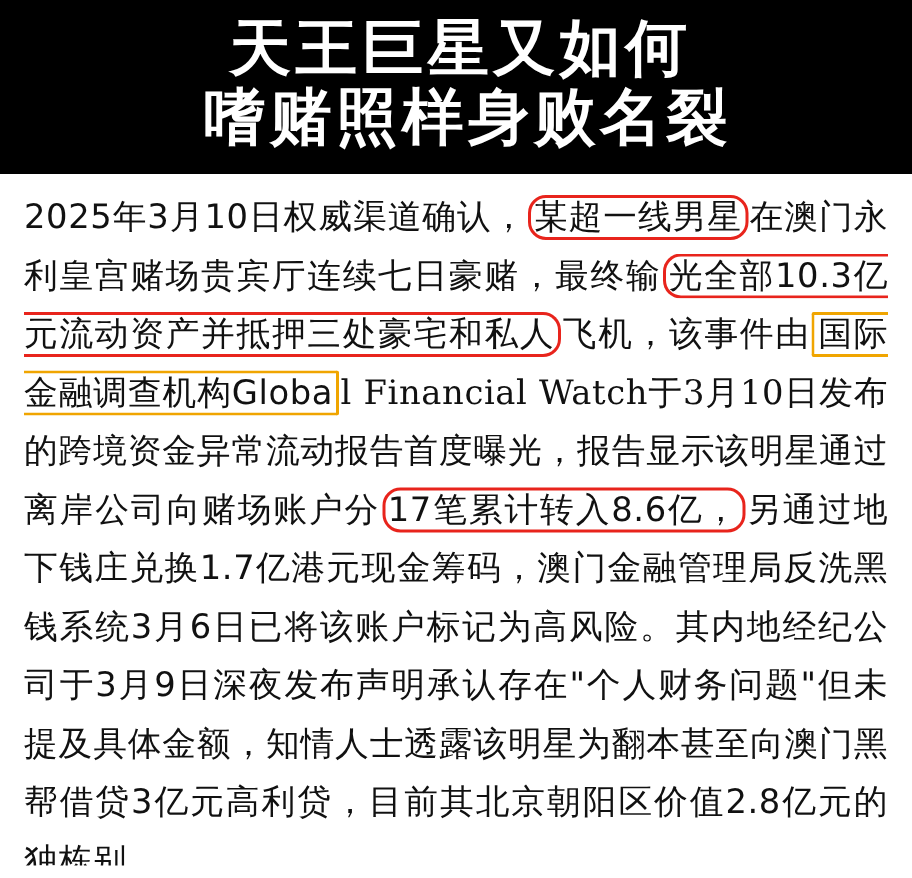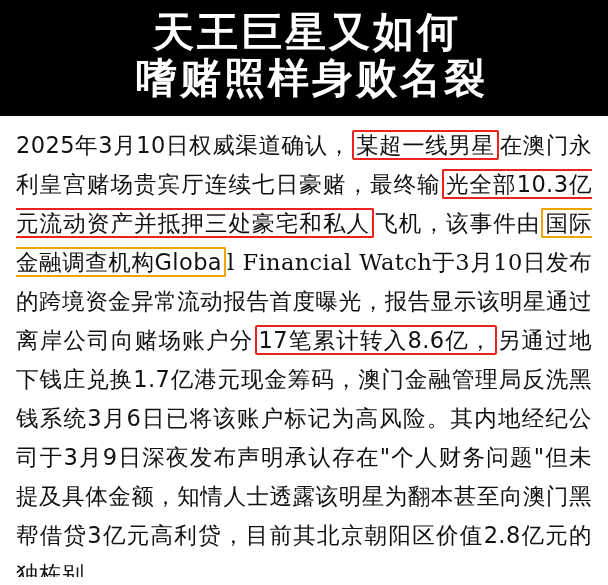--- a/index.html
+++ b/index.html
@@ -49,21 +49,21 @@
     text-align: justify;
     word-break: break-all;
   }
   .article p {
     margin: 0;
   }
 
   
   .hl-red {
     border: 2px solid #e8241c;
-    border-radius: 2px;
+    border-radius: 12px;
     padding: 0 2px;
     margin: 0 1px;
   }
   .hl-orange {
     border: 2px solid #f0a500;
     border-radius: 2px;
     padding: 0 2px;
     margin: 0 1px;
   }
   .latin {

